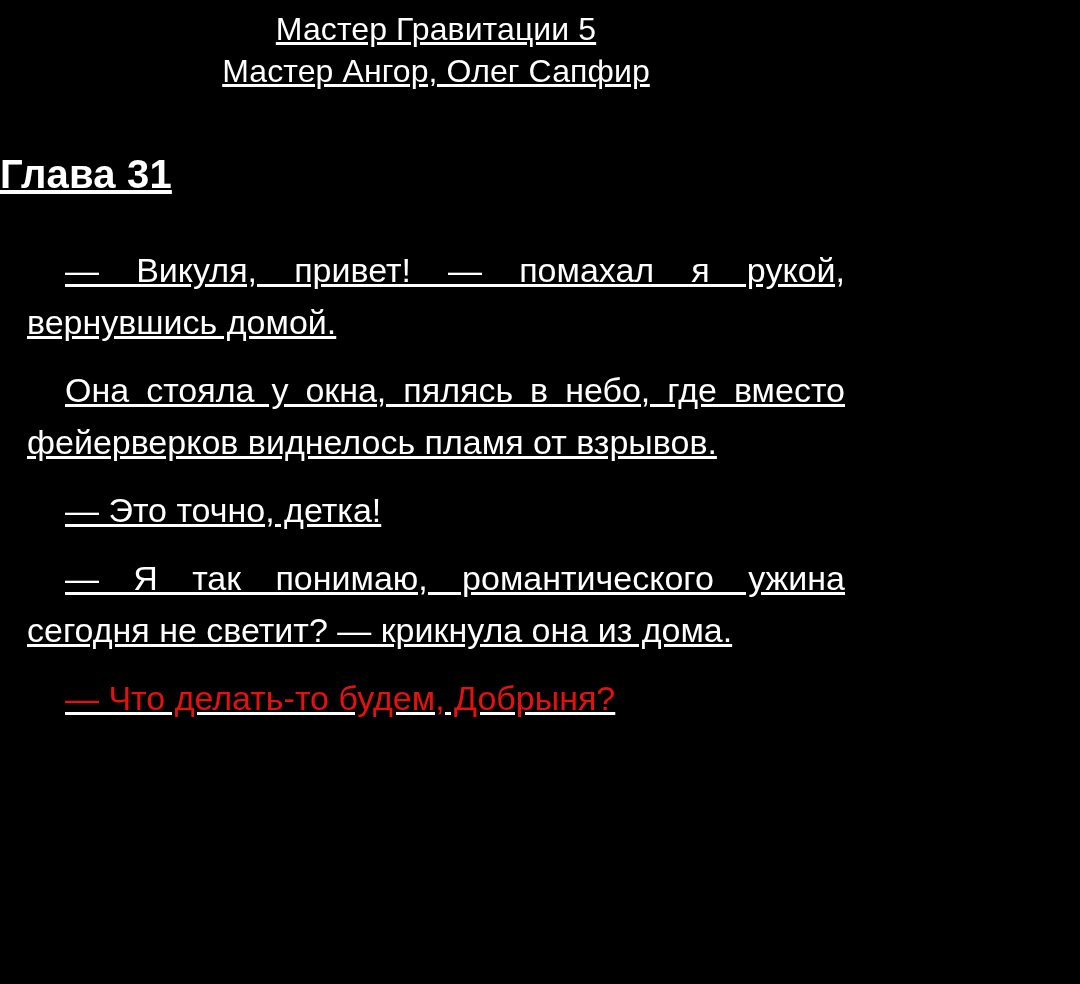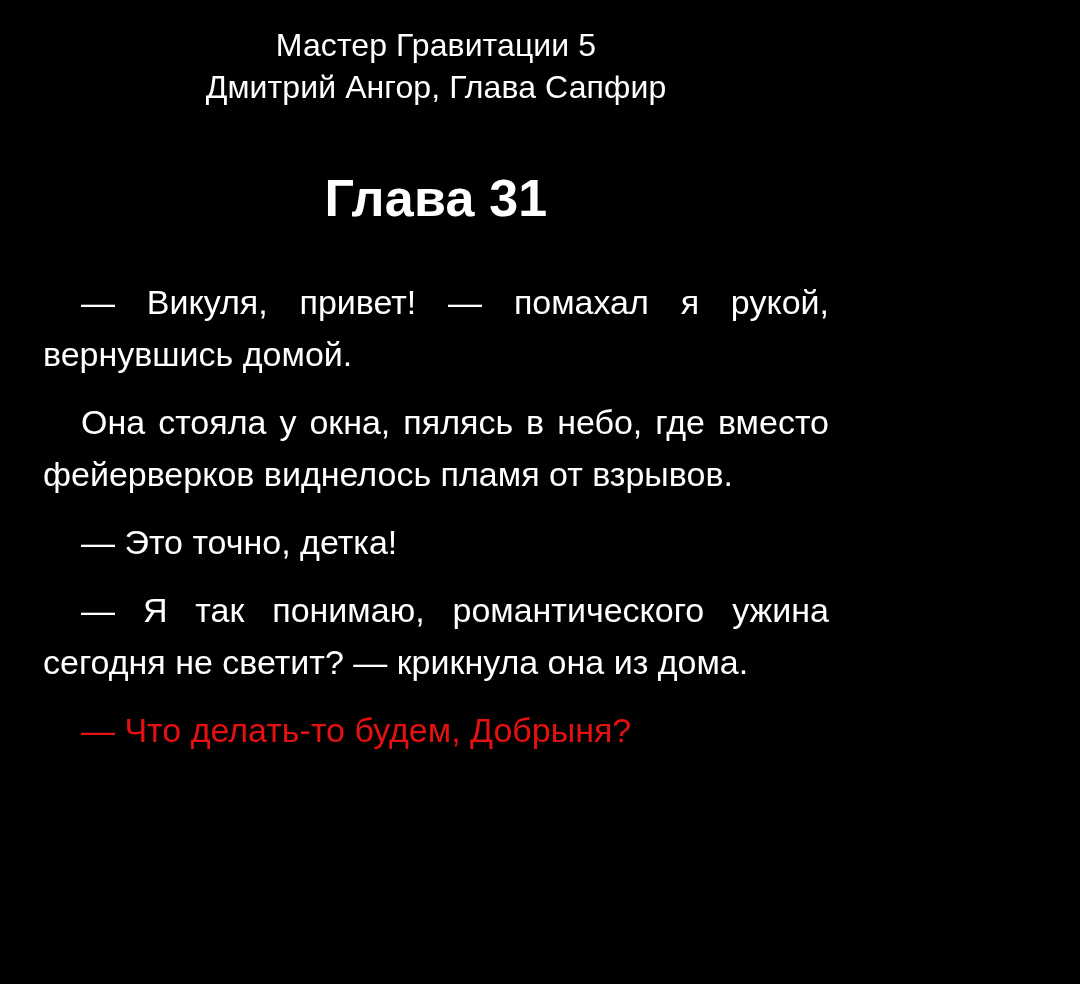--- a/index.html
+++ b/index.html
@@ -13,45 +13,45 @@
   }
   body {
     font-family: "Liberation Sans", "DejaVu Sans", sans-serif;
     color: #ffffff;
     -webkit-font-smoothing: antialiased;
   }
   .reader {
     width: 872px;
     height: 984px;
     box-sizing: border-box;
-    padding: 16px;
+    padding: 0;
     position: relative;
     overflow: hidden;
     background: #000000;
+    text-decoration: underline;
   }
   .book-header {
     text-align: center;
     padding-top: 8px;
   }
   .book-title,
   .book-authors {
     font-size: 32px;
     line-height: 42px;
     font-weight: 400;
     color: #ffffff;
     letter-spacing: 0.1px;
     margin: 0;
   }
   .chapter-heading {
-    text-align: center;
-    font-size: 52px;
+    font-size: 40px;
     line-height: 48px;
     font-weight: 700;
     color: #ffffff;
-    margin: 8px;
+    margin: 0;
     padding-top: 58px;
     letter-spacing: 0.2px;
   }
   .chapter-body {
     margin: 0;
     padding: 0 27px 0 27px;
     padding-top: 46px;
   }
   .para {
     margin: 0 0 16px 0;
@@ -73,21 +73,21 @@
     text-align: left;
   }
 </style>
 </head>
 <body>
 
 <div class="reader">
 
   <div class="book-header">
     <div class="book-title">Мастер Гравитации 5</div>
-    <div class="book-authors">Дмитрий Ангор, Глава Сапфир</div>
+    <div class="book-authors">Мастер Ангор, Олег Сапфир</div>
   </div>
 
   <h1 class="chapter-heading">Глава 31</h1>
 
   <div class="chapter-body">
     <p class="para">— Викуля, привет! — помахал я рукой, вернувшись домой.</p>
     <p class="para">Она стояла у окна, пялясь в небо, где вместо фейерверков виднелось пламя от взрывов.</p>
     <p class="para nojustify">— Это точно, детка!</p>
     <p class="para">— Я так понимаю, романтического ужина сегодня не светит? — крикнула она из дома.</p>
     <p class="para highlight nojustify">— Что делать-то будем, Добрыня?</p>

